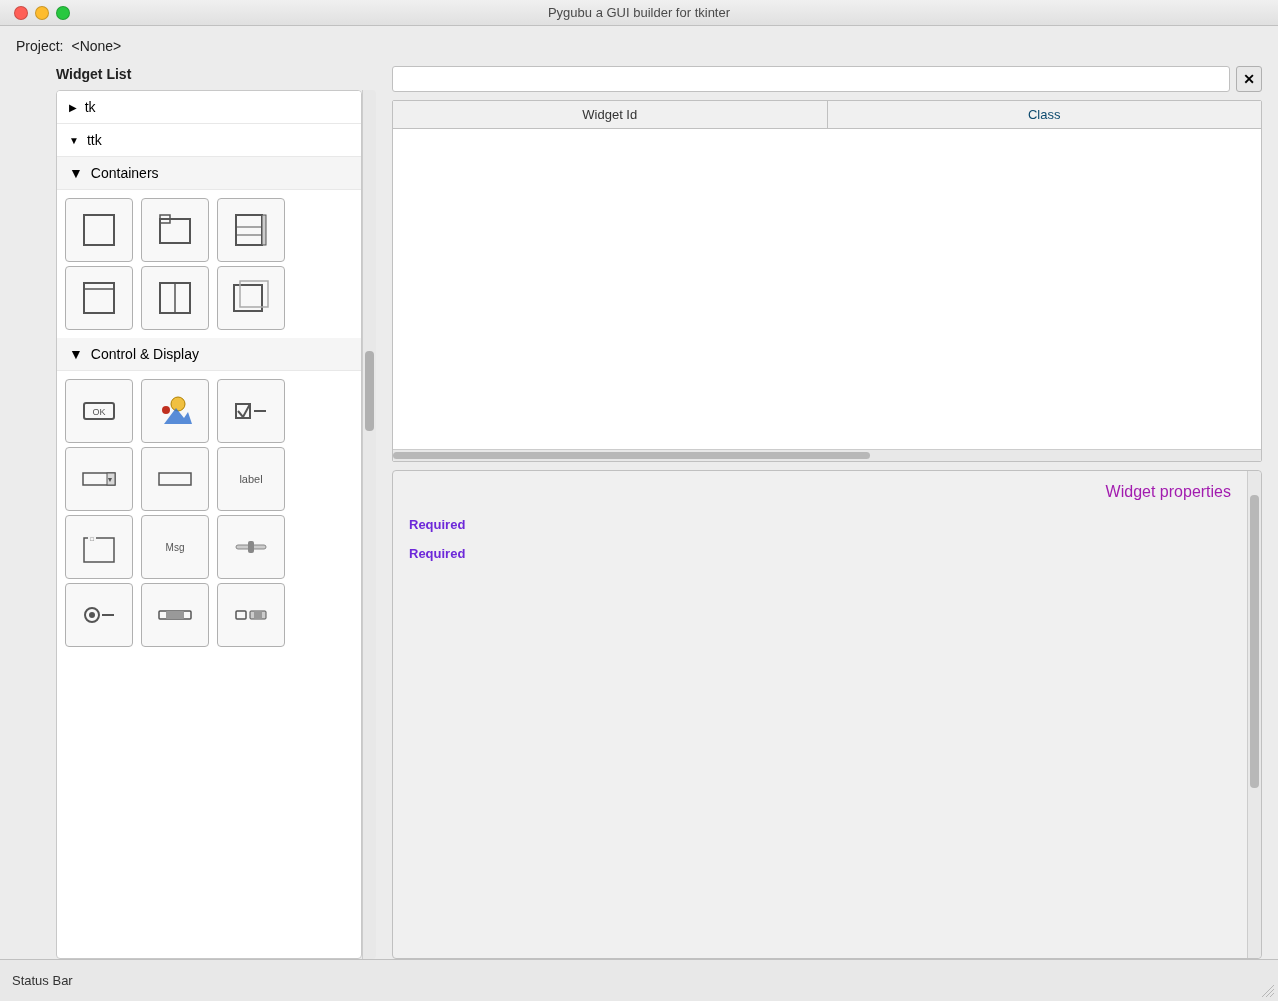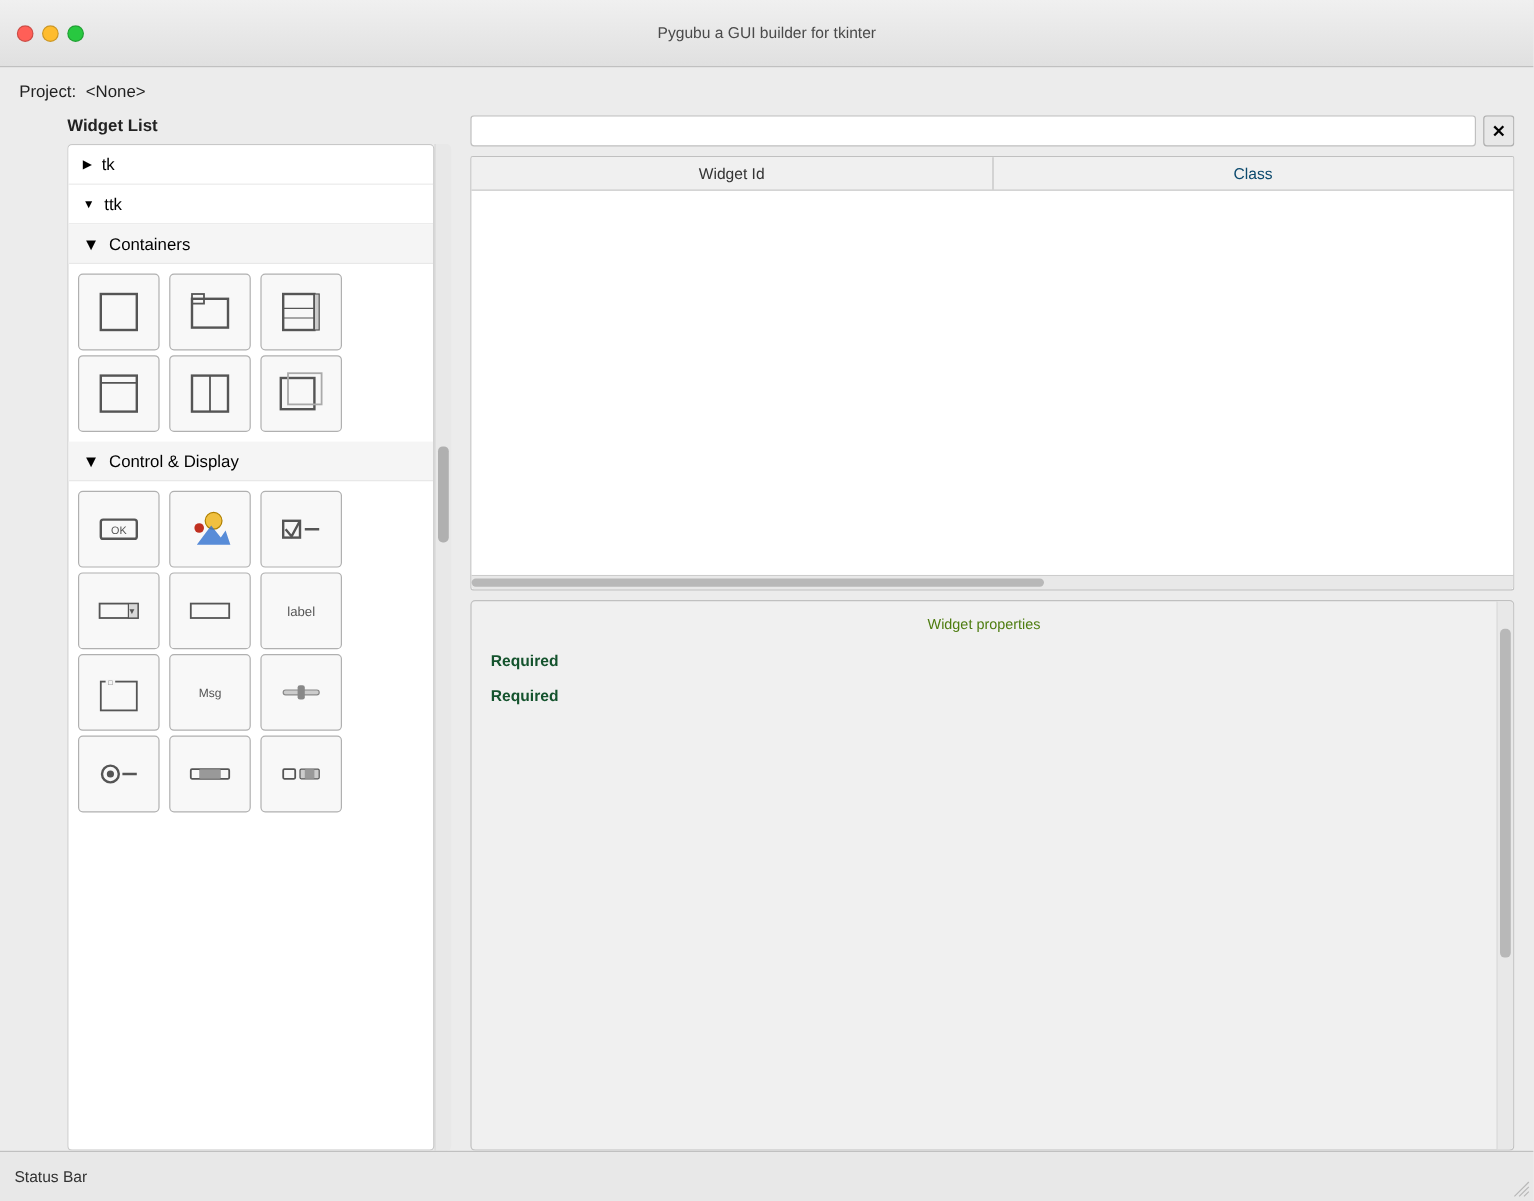--- a/index.html
+++ b/index.html
@@ -8,21 +8,21 @@
       font-size: 13px;
       background: #ececec;
       width: 1278px;
       height: 1001px;
       overflow: hidden;
       display: flex;
       flex-direction: column;
     }
     
     .titlebar {
-      height: 56px;
+      height: 26px;
       background: linear-gradient(to bottom, #f0f0f0, #e0e0e0);
       border-bottom: 1px solid #c0c0c0;
       display: flex;
       align-items: center;
       justify-content: center;
       position: relative;
       flex-shrink: 0;
     }
     .titlebar-buttons {
       position: absolute;
@@ -281,32 +281,32 @@
       background: #f0f0f0;
       display: flex;
       overflow: hidden;
     }
     .props-content {
       flex: 1;
       padding: 12px 16px;
       overflow-y: auto;
     }
     .props-title {
-      font-size: 12px;
-      color: #4d7c0f;
-      text-align: center;
+      font-size: 16px;
+      color: #a21caf;
+      text-align: right;
       margin-bottom: 16px;
     }
     .props-section {
       margin-bottom: 14px;
     }
     .props-section-label {
       font-size: 13px;
       font-weight: bold;
-      color: #14532d;
+      color: #6d28d9;
       margin-bottom: 4px;
     }
     .props-scrollbar {
       width: 14px;
       background: #e8e8e8;
       border-left: 1px solid #ccc;
       border-radius: 0 4px 4px 0;
       position: relative;
       flex-shrink: 0;
     }

